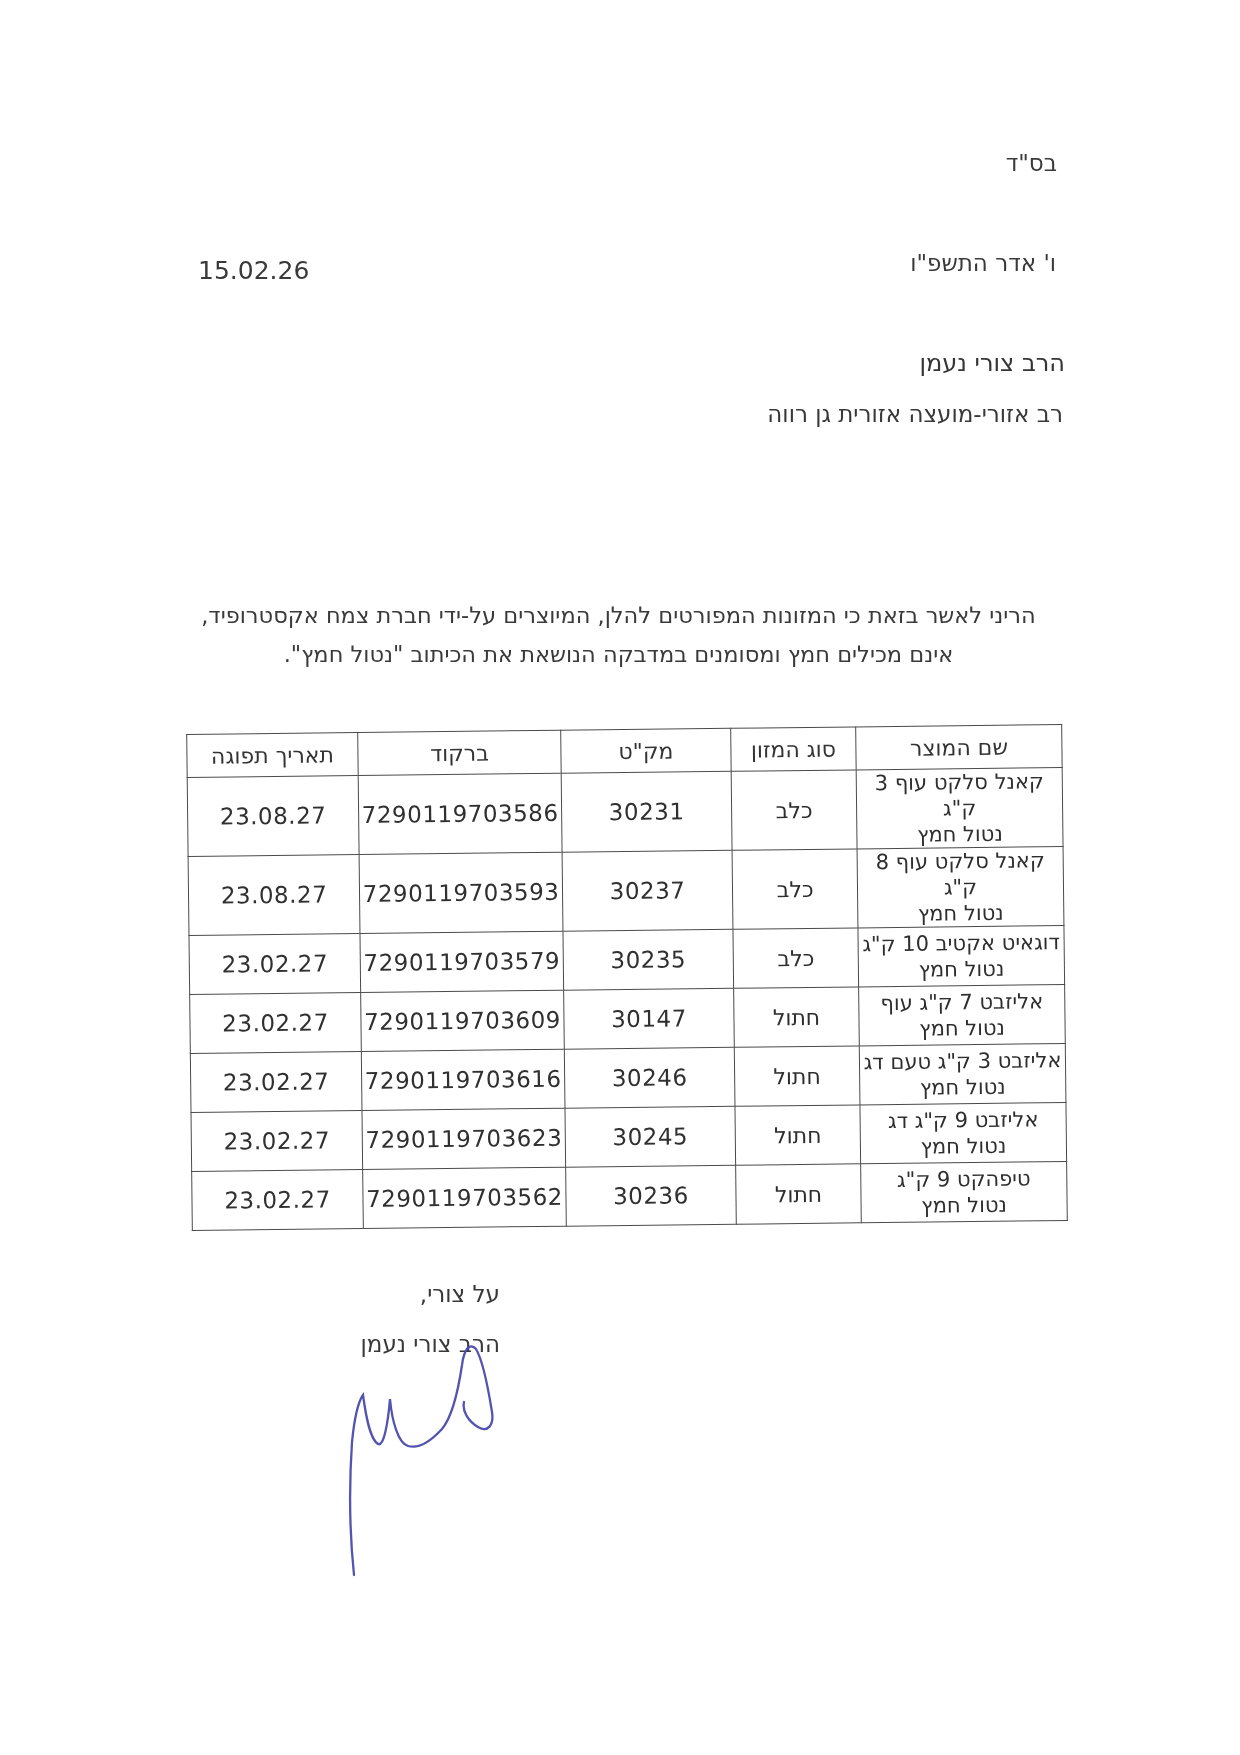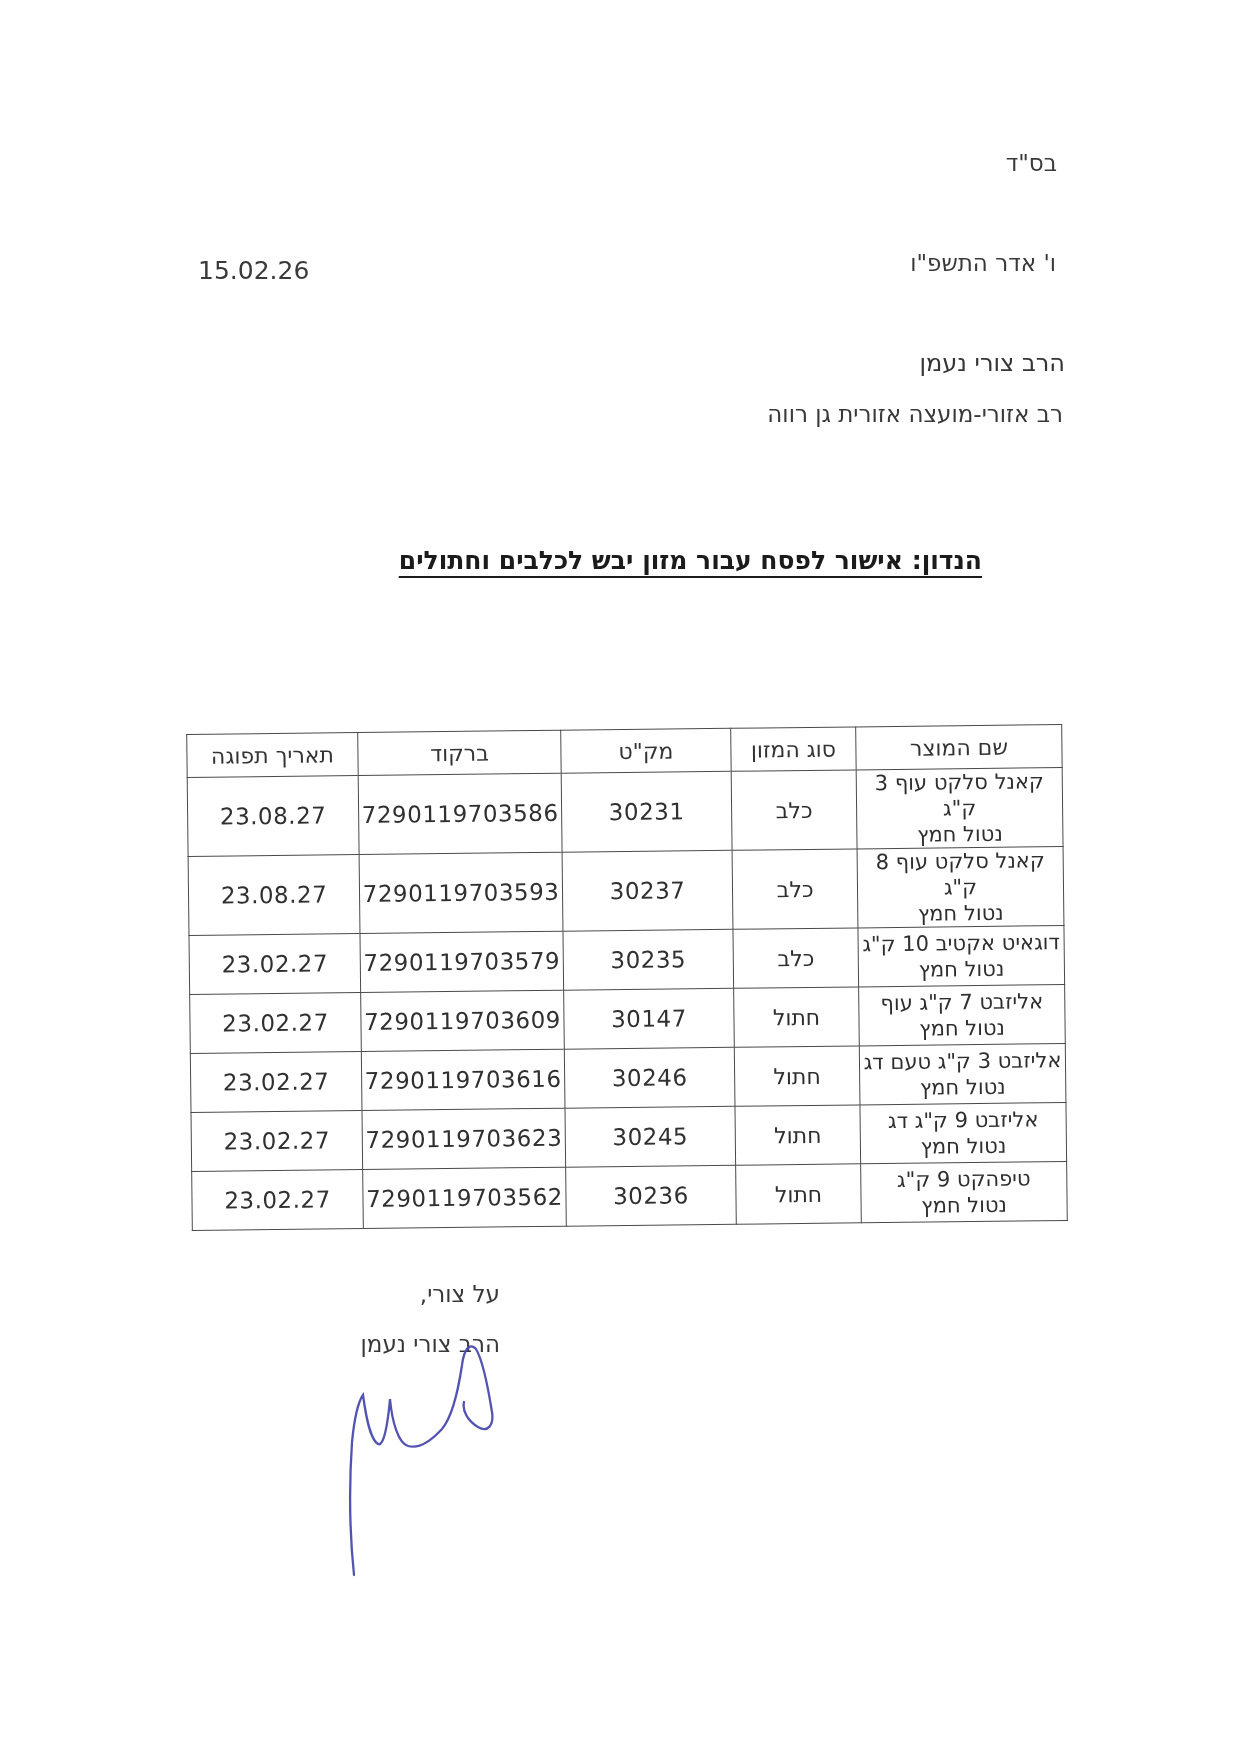--- a/index.html
+++ b/index.html
@@ -37,23 +37,24 @@
 <div class="page">
 
   <div class="bsd">בס"ד</div>
 
   <div class="hdate">ו' אדר התשפ"ו</div>
   <div class="sdate">15.02.26</div>
 
   <div class="rname">הרב צורי נעמן</div>
   <div class="rtitle">רב אזורי-מועצה אזורית גן רווה</div>
 
-  <div class="subject">הנדון: אישור לפסח עבור מזון יבש לכלבים וחתולים</div>
 
   <div class="bodytext">
+    <div>הריני לאשר בזאת כי המזונות המפורטים להלן, המיוצרים על-ידי חברת צמח אקסטרופיד,</div>
+    <div>אינם מכילים חמץ ומסומנים במדבקה הנושאת את הכיתוב "נטול חמץ".</div>
   </div>
 
   <div class="tablewrap">
     <table class="products">
       <colgroup>
         <col style="width:206px">
           <col style="width:125px">
           <col style="width:170px">
           <col style="width:203px">
           <col style="width:171px">

